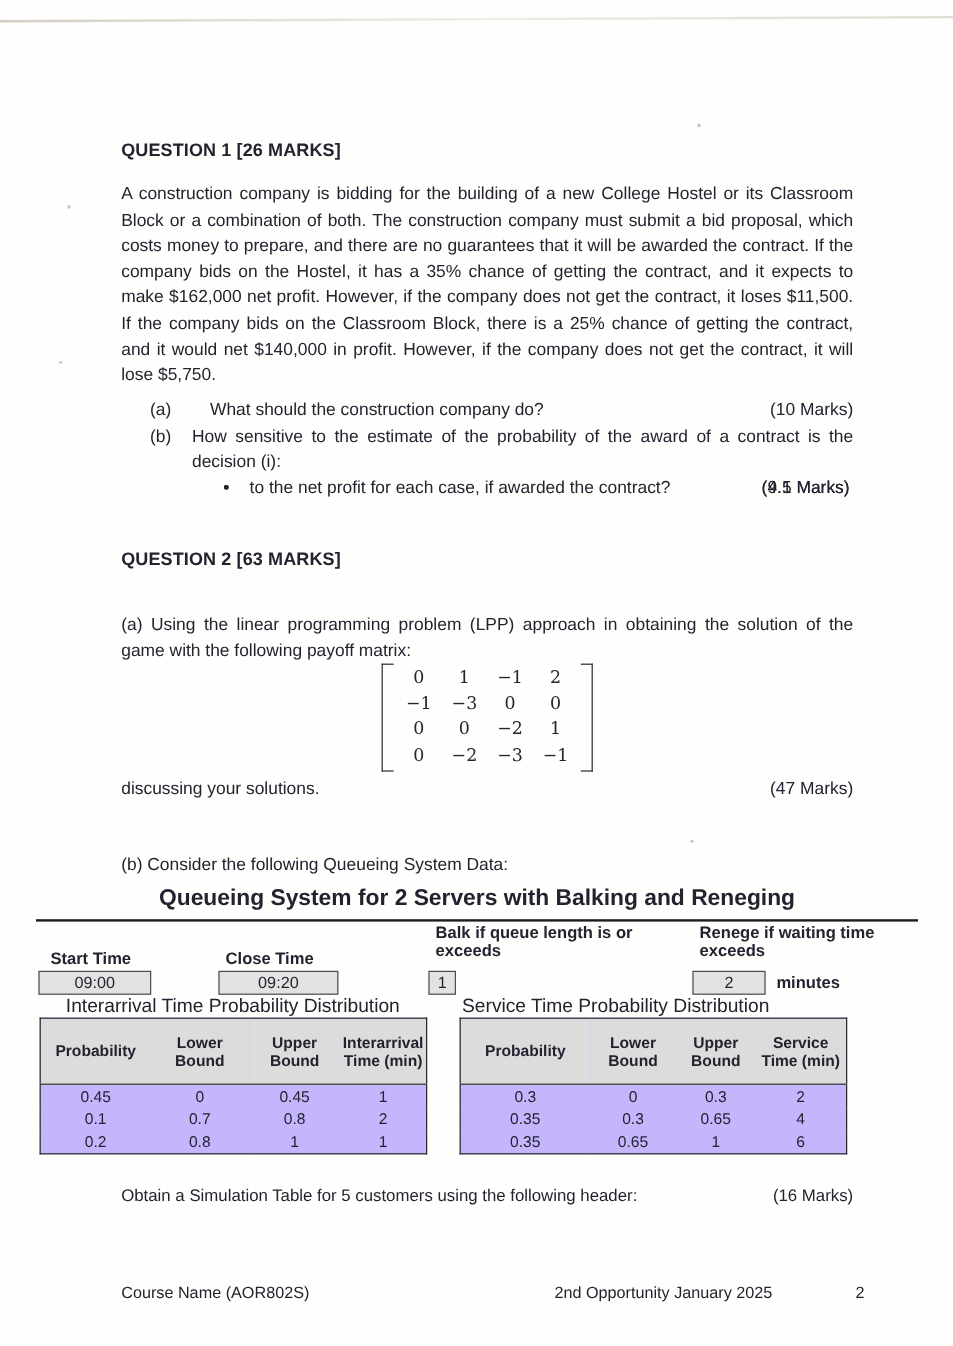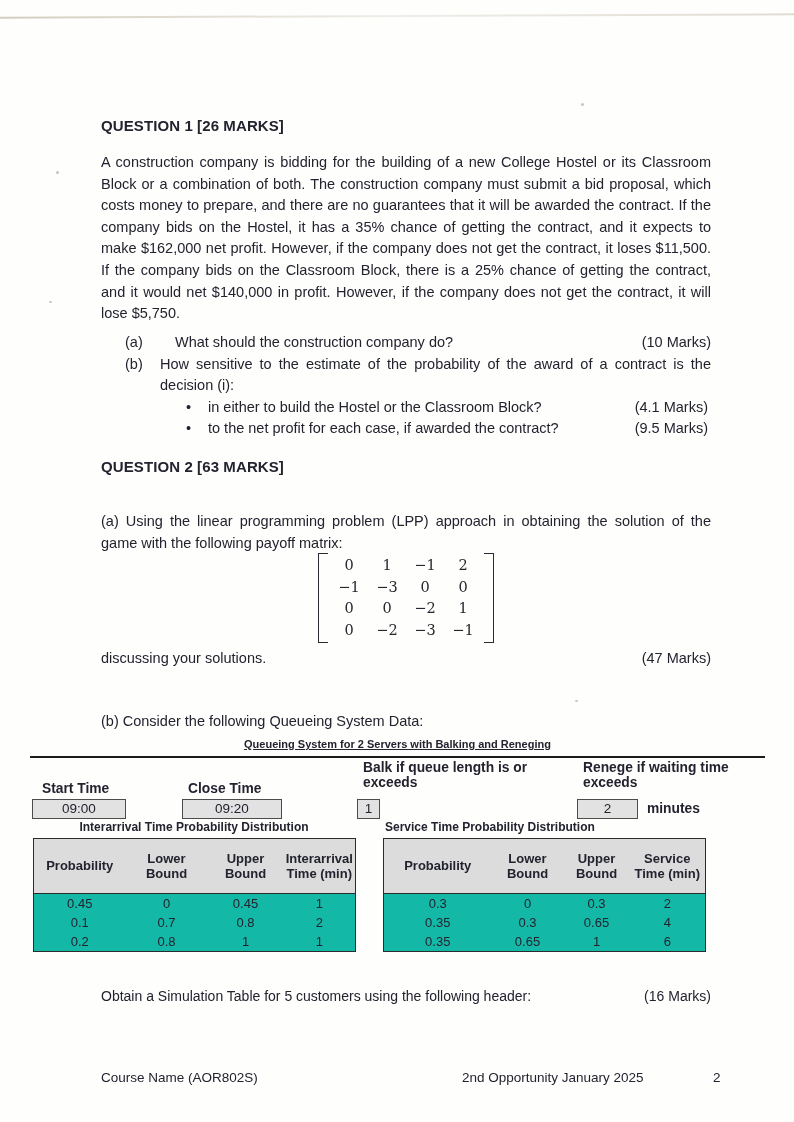--- a/index.html
+++ b/index.html
@@ -36,29 +36,29 @@
   .brk{width:9px;border:1.8px solid #2a2a35;}
   .brk-l{border-right:none;}
   .brk-r{border-left:none;}
   .mgrid{display:grid;grid-template-columns:repeat(4,38px);padding:2px 2px;}
   .mcell{height:21.5px;line-height:21.5px;text-align:center;
     font-family:"DejaVu Serif",serif;font-size:14.5px;color:#26262e;}
   
   .tail2{display:flex;justify-content:space-between;}
   
   .queue{position:absolute;left:30px;top:738px;width:735px;}
-  .queue-title{text-align:center;font-weight:bold;font-size:11px;text-decoration:underline;}
+  .queue-title{text-align:center;font-weight:bold;font-size:19px;}
   .queue-rule{margin-top:6px;border-top:2.6px solid #1c1c1c;height:0;}
   .controls{position:relative;height:62px;font-size:13.8px;}
   .ctl-label{position:absolute;font-weight:bold;}
   .ctl-box{position:absolute;height:18px;line-height:18px;text-align:center;
     background:#e2e2e2;border:1.6px solid #4c4c4c;font-size:13.5px;}
-  .tbl-title{position:absolute;font-weight:bold;font-size:12px;}
+  .tbl-title{position:absolute;font-weight:normal;font-size:16px;}
   .dist{position:absolute;border-collapse:collapse;table-layout:fixed;
-    background:#14b8a6;border:1.6px solid #2b2b2b;font-size:13px;}
+    background:#c4b5fd;border:1.6px solid #2b2b2b;font-size:13px;}
   .dist th{font-weight:bold;vertical-align:middle;text-align:center;
     line-height:15.5px;height:54px;background:#dcdcdc;border-bottom:1.6px solid #2b2b2b;padding:0 1px;}
   .dist td{height:19px;text-align:center;vertical-align:middle;padding:0;}
   
   .closing{display:flex;justify-content:space-between;font-size:14px;}
   .footer-item{position:absolute;font-size:13.5px;}
 </style>
 </head>
 <body>
 
@@ -77,21 +77,20 @@
     <span class="lab">(a)</span>
     <div class="txt">What should the construction company do?</div>
     <span class="marks">(10 Marks)</span>
   </div>
   <div class="lrow lrow-b">
     <span class="lab">(b)</span>
     <div class="txt">How sensitive to the estimate of the probability of the award of a contract is the decision (i):</div>
   </div>
   <div class="brow">
     <span class="bullet"></span>
-    <div class="btxt">in either to build the Hostel or the Classroom Block?</div>
     <span class="marks">(4.1 Marks)</span>
   </div>
   <div class="brow">
     <span class="bullet"></span>
     <div class="btxt">to the net profit for each case, if awarded the contract?</div>
     <span class="marks">(9.5 Marks)</span>
   </div>
 </div>
 
 <div class="sect h-q" style="top:458px;">QUESTION 2 [63 MARKS]</div>

